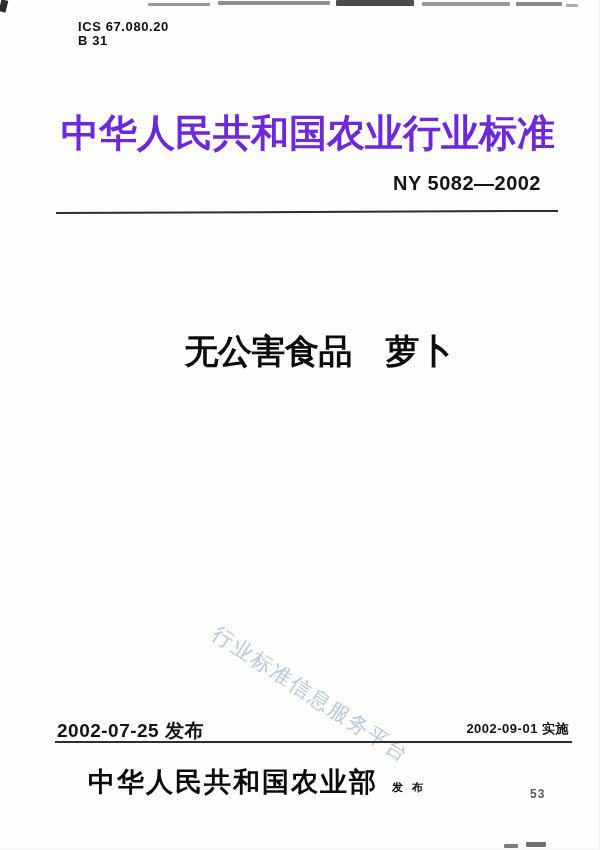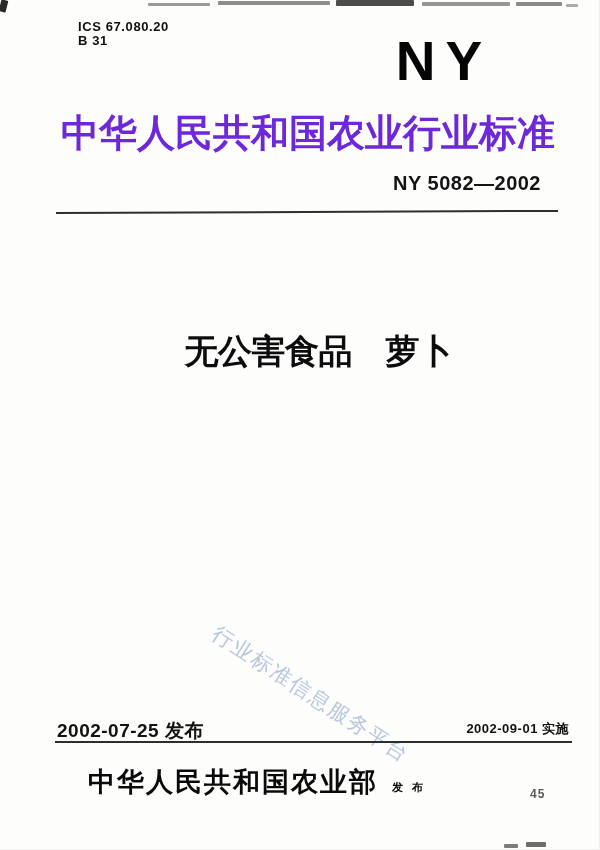--- a/index.html
+++ b/index.html
@@ -122,21 +122,20 @@
   <div class="artifact d5"></div>
   <div class="artifact d6"></div>
   <div class="artifact b1"></div>
   <div class="artifact b2"></div>
 
   <div class="ics">
     <div>ICS 67.080.20</div>
     <div>B 31</div>
   </div>
 
-  <div class="logo">NY</div>
 
   <div class="main-title">中华人民共和国农业行业标准</div>
 
   <div class="std-no">NY 5082—2002</div>
 
   <div class="rule rule-top"></div>
 
   <div class="doc-title">无公害食品　萝卜</div>
 
   <div class="watermark">行业标准信息服务平台</div>
@@ -144,15 +143,15 @@
   <div class="issue-date">2002-07-25 发布</div>
   <div class="impl-date">2002-09-01 实施</div>
 
   <div class="rule rule-bottom"></div>
 
   <div class="publisher-row">
     <span class="pub-name">中华人民共和国农业部</span>
     <span class="pub-label">发布</span>
   </div>
 
-  <div class="page-no">45</div>
+  <div class="page-no">53</div>
 
 </div>
 
 </body></html>

